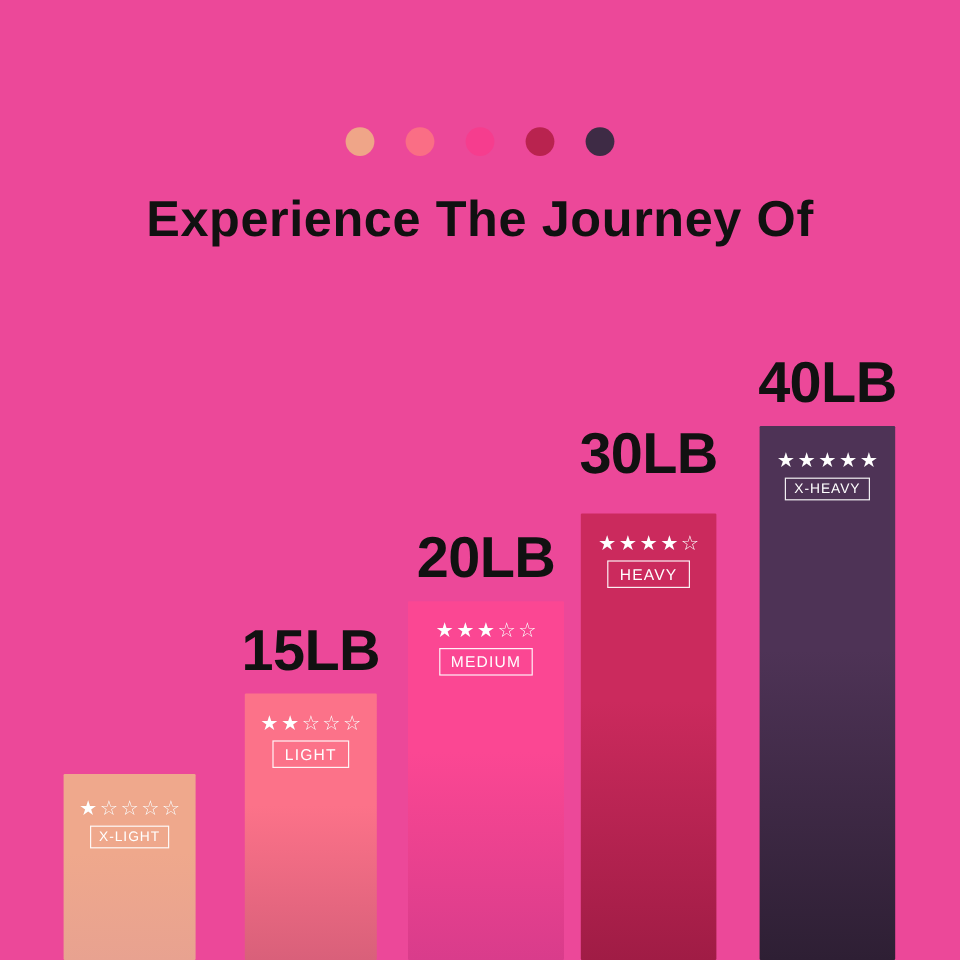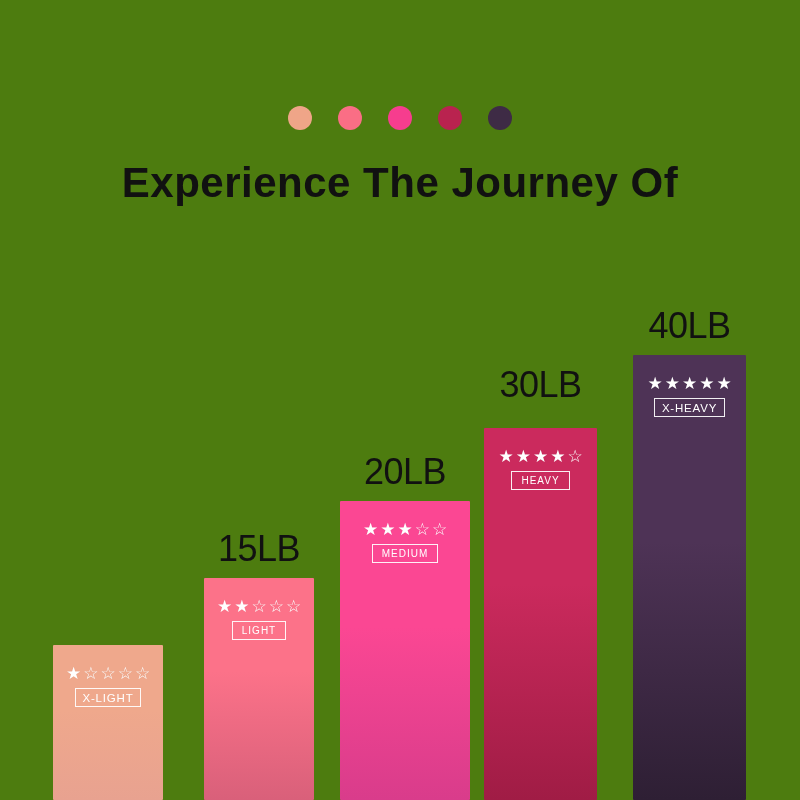--- a/index.html
+++ b/index.html
@@ -2,21 +2,21 @@
 <html><head>
 <meta charset="utf-8">
 <style>
   html,body{margin:0;padding:0;}
   body{
     width:800px;height:800px;overflow:hidden;
     background:#ffffff;
     font-family:"Liberation Sans", sans-serif;
     position:relative;
   }
-  #stage{position:relative;width:800px;height:800px;background:#4d7c0f;overflow:hidden;}
+  #stage{position:relative;width:800px;height:800px;background:#ec4899;overflow:hidden;}
 
   
   .dot-row{
     position:absolute;top:106px;left:0;width:800px;
     display:flex;justify-content:center;align-items:center;gap:26px;
   }
   .dot{width:24px;height:24px;border-radius:50%;}
 
   
   .heading{
@@ -32,38 +32,38 @@
 
   
   .chart{position:absolute;left:0;top:0;width:800px;height:800px;}
   .bar-group{position:absolute;bottom:0;}
   .bar{
     position:absolute;bottom:0;left:0;width:100%;
     border-radius:1px;
   }
   .bar-label{
     position:absolute;left:50%;transform:translateX(-50%);
-    font-weight:normal;font-size:36px;color:#111111;
+    font-weight:bold;font-size:48px;color:#111111;
     white-space:nowrap;letter-spacing:-0.5px;
   }
   .badge-wrap{
     position:absolute;left:0;width:100%;
     display:flex;flex-direction:column;align-items:center;
     gap:6px;
   }
   .stars{
     display:flex;gap:2px;line-height:1;
     font-size:17px;color:#ffffff;letter-spacing:0px;
     text-shadow:0 0 1px rgba(0,0,0,.08);
   }
   .star{display:inline-block;}
   .tag{
     border:1.6px solid rgba(255,255,255,.92);
     color:#ffffff;
-    font-size:10px;
+    font-size:13px;
     letter-spacing:1px;
     padding:3px 9px 3px 9px;
     white-space:nowrap;
     font-weight:400;
   }
   .tag.small{font-size:11.5px;padding:2.5px 7px;letter-spacing:0.8px;}
 </style>
 </head>
 <body>
 

